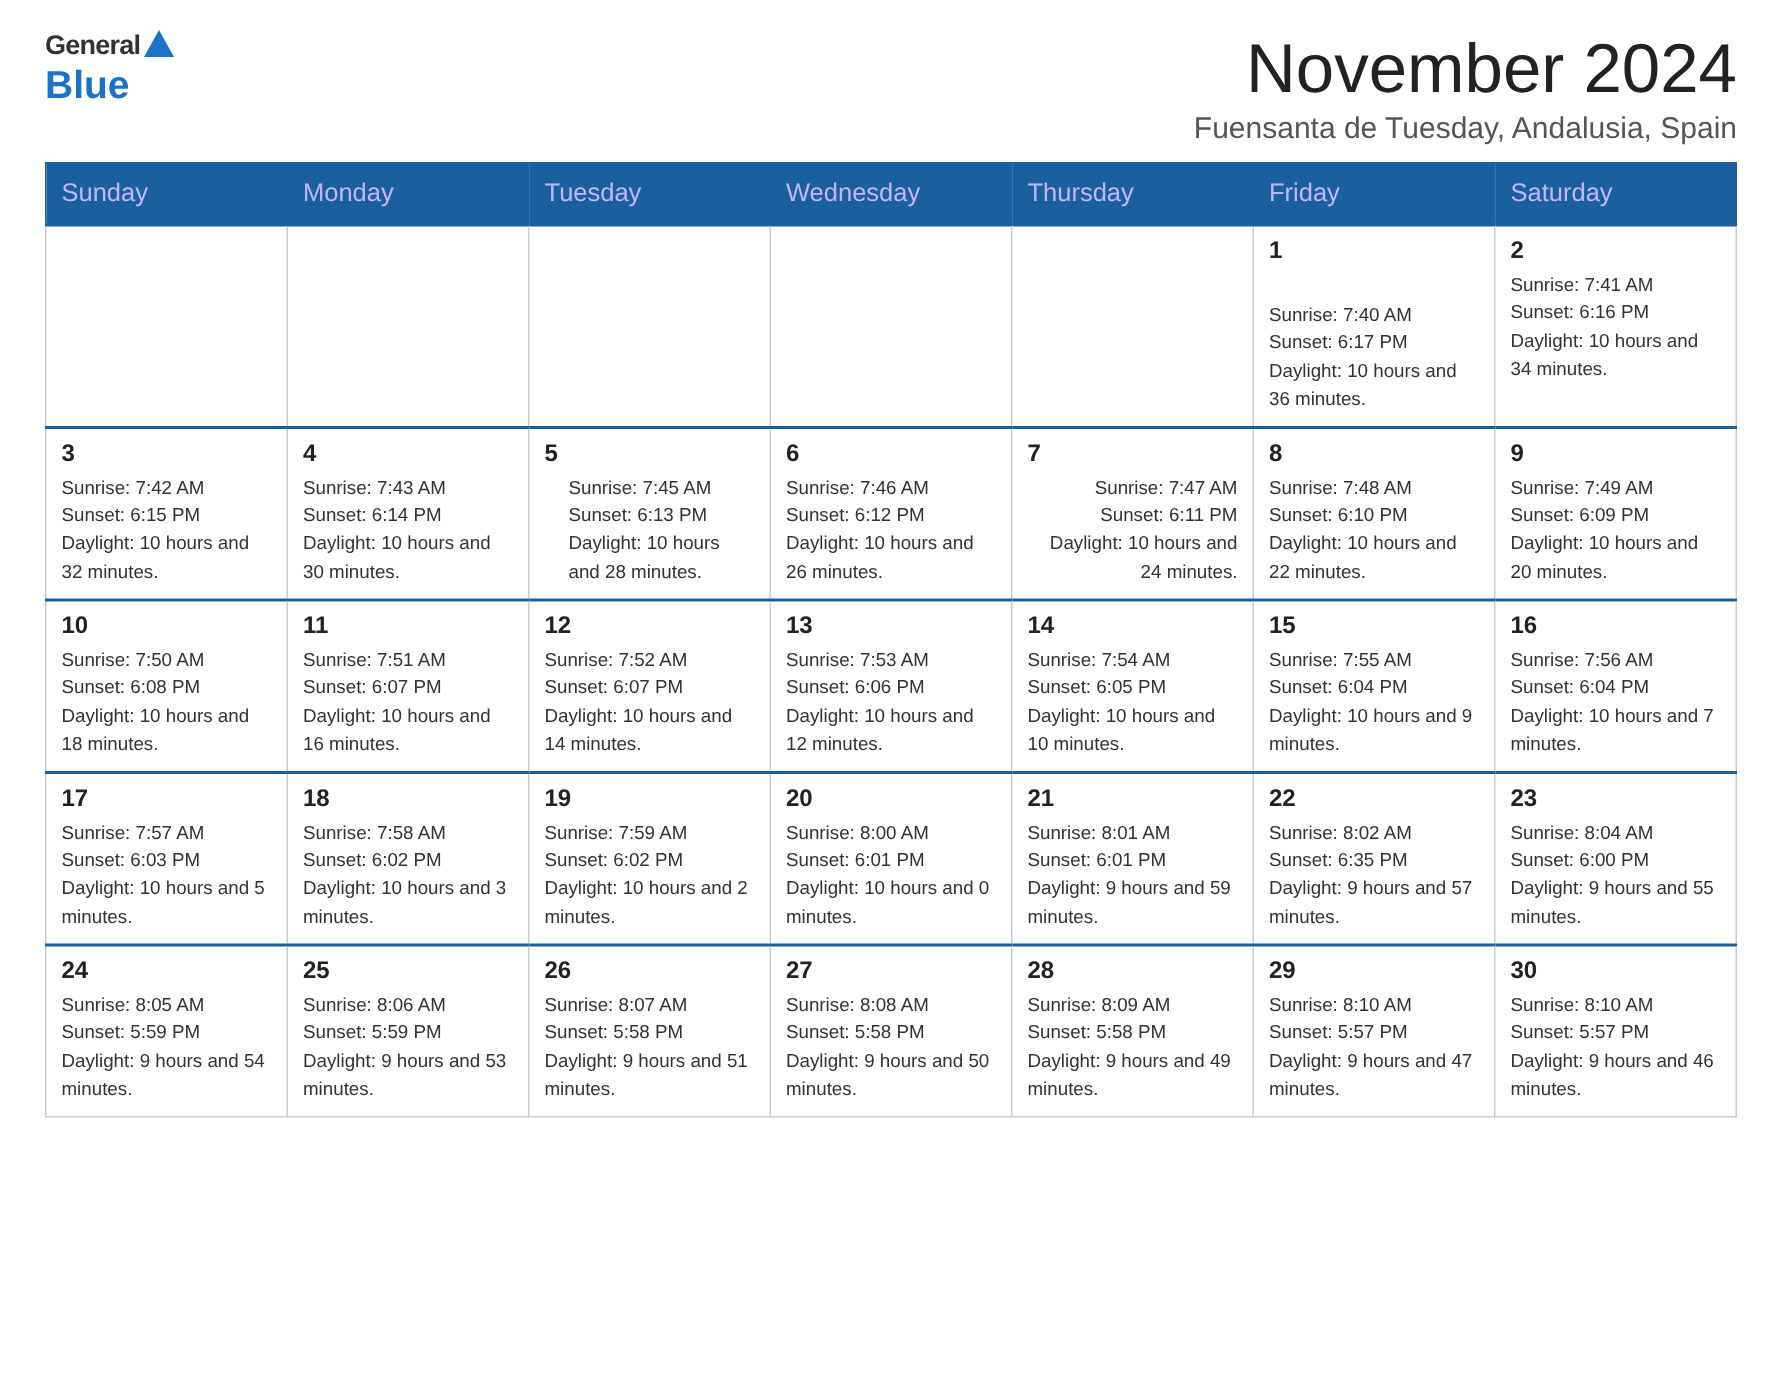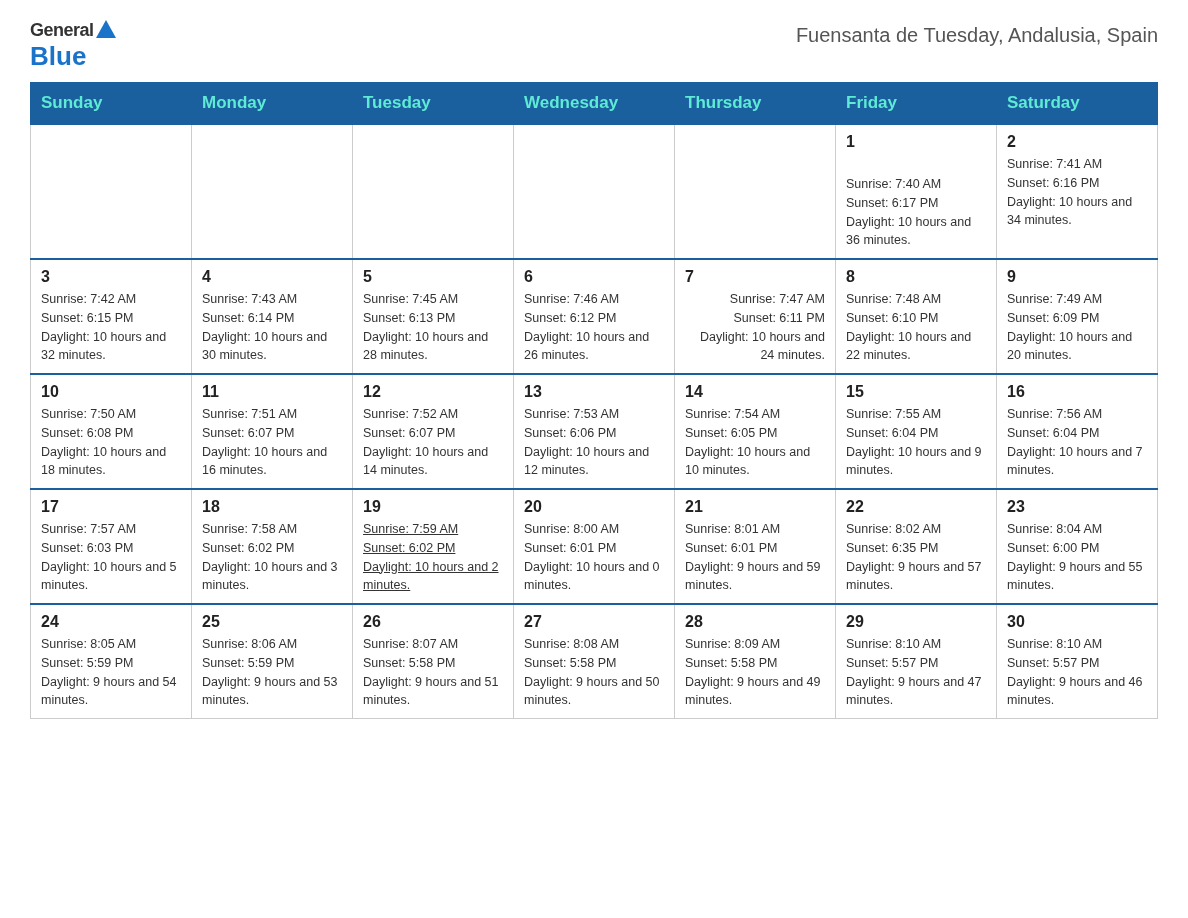--- a/index.html
+++ b/index.html
@@ -60,25 +60,25 @@
       color: #555;
       margin-top: 4px;
     }
     .calendar-table {
       width: 100%;
       border-collapse: collapse;
       margin-top: 10px;
     }
     .calendar-table th {
       background-color: #1a5f9e;
-      color: #5eead4;
+      color: #c4b5fd;
       text-align: left;
       padding: 10px 10px;
       font-size: 17px;
-      font-weight: bold;
+      font-weight: normal;
       border: 1px solid #1a5f9e;
     }
     .calendar-table td {
       vertical-align: top;
       border: 1px solid #ccc;
       padding: 8px 10px;
       width: calc(100% / 7);
       background: #fff;
       min-height: 110px;
     }
@@ -106,20 +106,21 @@
 
 <div class="header-area">
   <div class="logo">
     <div class="logo-text">
       <span class="logo-general">General</span>
       <span class="logo-triangle"></span>
     </div>
     <span class="logo-blue">Blue</span>
   </div>
   <div class="title-area">
+    <div class="month-year">November 2024</div>
     <div class="location">Fuensanta de Tuesday, Andalusia, Spain</div>
   </div>
 </div>
 
 <table class="calendar-table">
   <thead>
     <tr id="header-row">
     <th>Sunday</th>
         <th>Monday</th>
         <th>Tuesday</th>
@@ -157,21 +158,21 @@
 Daylight: 10 hours and 32 minutes.</div>
         </td>
         <td>
           <span class="day-number">4</span>
           <div class="sun-info" style="white-space: pre-line;">Sunrise: 7:43 AM
 Sunset: 6:14 PM
 Daylight: 10 hours and 30 minutes.</div>
         </td>
         <td>
           <span class="day-number">5</span>
-          <div class="sun-info" style="white-space: pre-line;">Sunrise: 7:45 AM
+          <div class="sun-info" style="white-space: pre-line; margin-left: 16px;">Sunrise: 7:45 AM
 Sunset: 6:13 PM
 Daylight: 10 hours and 28 minutes.</div>
         </td>
         <td>
           <span class="day-number">6</span>
           <div class="sun-info" style="white-space: pre-line;">Sunrise: 7:46 AM
 Sunset: 6:12 PM
 Daylight: 10 hours and 26 minutes.</div>
         </td>
         <td>
@@ -245,21 +246,21 @@
 Daylight: 10 hours and 5 minutes.</div>
         </td>
         <td>
           <span class="day-number">18</span>
           <div class="sun-info" style="white-space: pre-line;">Sunrise: 7:58 AM
 Sunset: 6:02 PM
 Daylight: 10 hours and 3 minutes.</div>
         </td>
         <td>
           <span class="day-number">19</span>
-          <div class="sun-info" style="white-space: pre-line; text-decoration: underline;">Sunrise: 7:59 AM
+          <div class="sun-info" style="white-space: pre-line;">Sunrise: 7:59 AM
 Sunset: 6:02 PM
 Daylight: 10 hours and 2 minutes.</div>
         </td>
         <td>
           <span class="day-number">20</span>
           <div class="sun-info" style="white-space: pre-line;">Sunrise: 8:00 AM
 Sunset: 6:01 PM
 Daylight: 10 hours and 0 minutes.</div>
         </td>
         <td>

